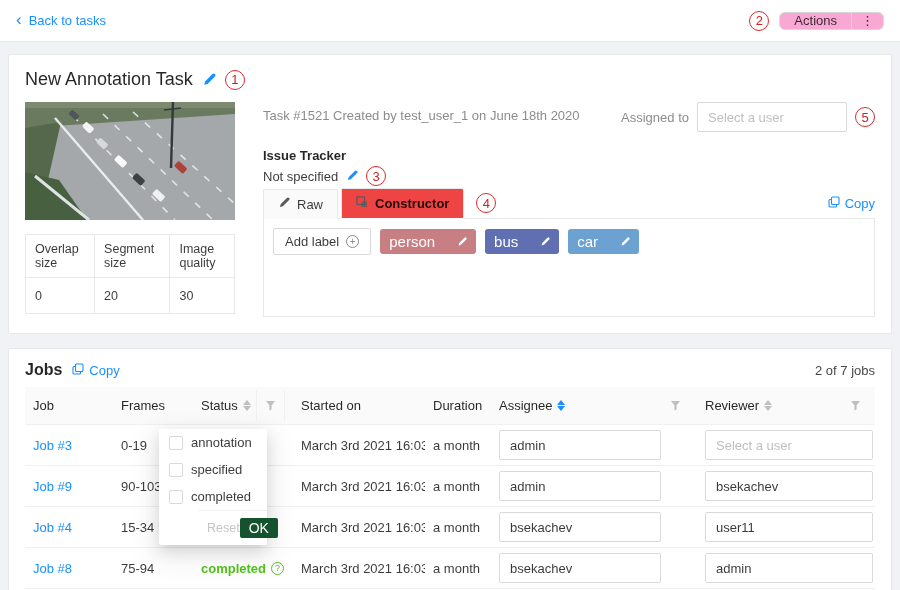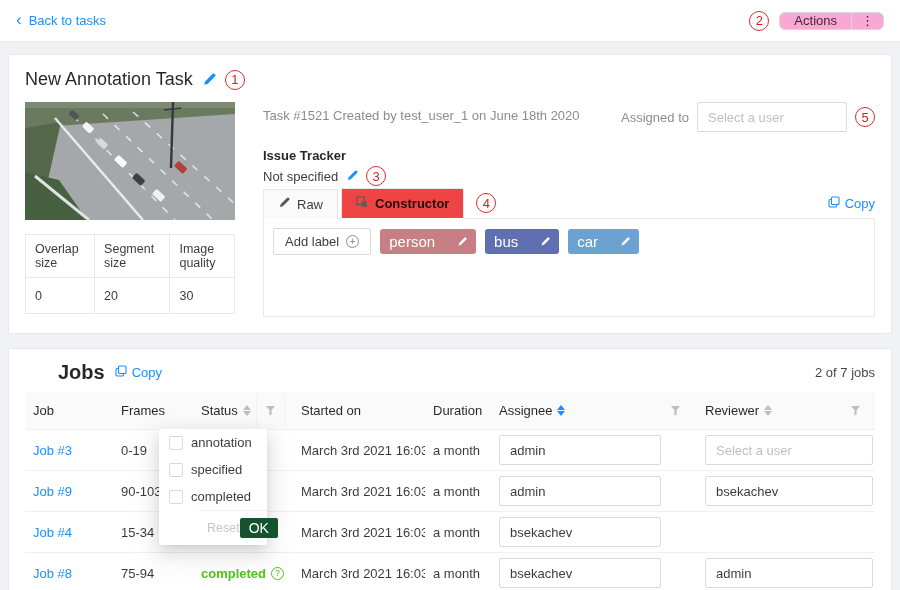--- a/index.html
+++ b/index.html
@@ -74,21 +74,21 @@
     border:1px solid #d9d9d9; border-radius:2px; padding:5px 11px; font:inherit;
     color:rgba(0,0,0,.78); cursor:pointer; }
   .plus-circle { width:13px; height:13px; border:1px solid #8c8c8c; border-radius:50%;
     display:inline-flex; align-items:center; justify-content:center; font-size:10px;
     line-height:1; color:#8c8c8c; }
   .chip { display:inline-flex; align-items:center; gap:22px; color:#fff; border-radius:3px;
     padding:4px 9px; font-size:15px; cursor:pointer; }
 
   
   .jobs-header { display:flex; align-items:center; gap:10px; margin-bottom:8px; }
-  .jobs-header h2 { font-size:20px; font-weight:700; color:rgba(0,0,0,.85);margin-left:33px; }
+  .jobs-header h2 { font-size:16px; font-weight:700; color:rgba(0,0,0,.85); }
   .jobs-count { margin-left:auto; color:rgba(0,0,0,.75); }
 
   .jrow { display:grid; grid-template-columns:88px 80px 100px 132px 66px 206px 180px;
     align-items:center; }
   .jhead { background:#fafafa; border-bottom:1px solid #f0f0f0; height:38px;
     font-weight:500; color:rgba(0,0,0,.85); }
   .jcell { padding:0 8px; display:flex; align-items:center; gap:5px; white-space:nowrap; overflow:hidden; }
   .jbody .jrow { height:41px; border-bottom:1px solid #f0f0f0; }
   .job-link { color:#1890ff; text-decoration:none; cursor:pointer; }
   .carets { display:flex; flex-direction:column; align-items:center; gap:1px; }
@@ -372,20 +372,23 @@
           <div class="jcell">
               <a class="job-link">Job #4</a>
             </div>
           <div class="jcell">15-34</div>
           <div class="jcell"></div>
           <div class="jcell">March 3rd 2021 16:03</div>
           <div class="jcell">a month</div>
           <div class="jcell">
               <input class="ant cell-input" value="bsekachev" style="">
             </div>
+          <div class="jcell">
+              <input class="ant cell-input rev" value="user11" style="">
+            </div>
         </div>
         <div class="jrow">
           <div class="jcell">
               <a class="job-link">Job #8</a>
             </div>
           <div class="jcell">75-94</div>
           <div class="jcell">
             <span class="status-completed">completed</span>
             <span class="help-circle">?</span>
           </div>

